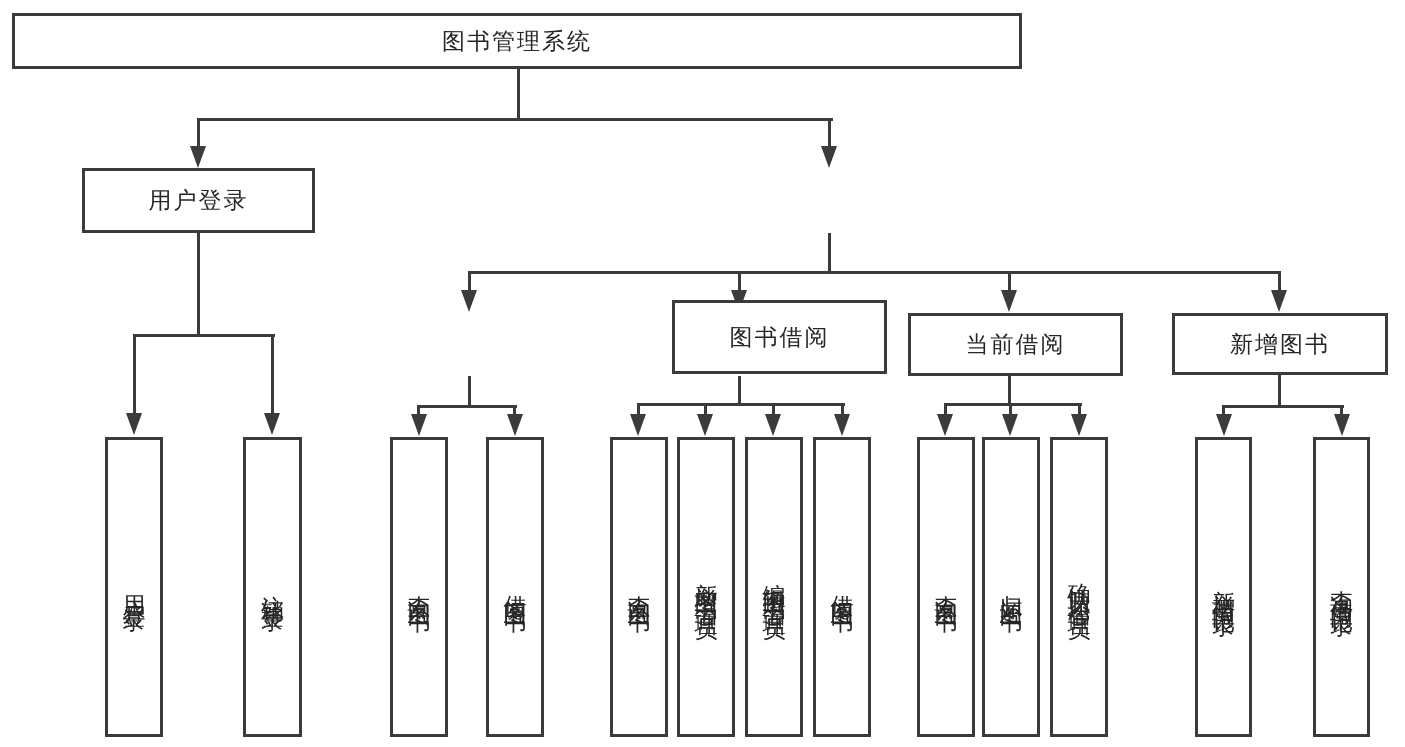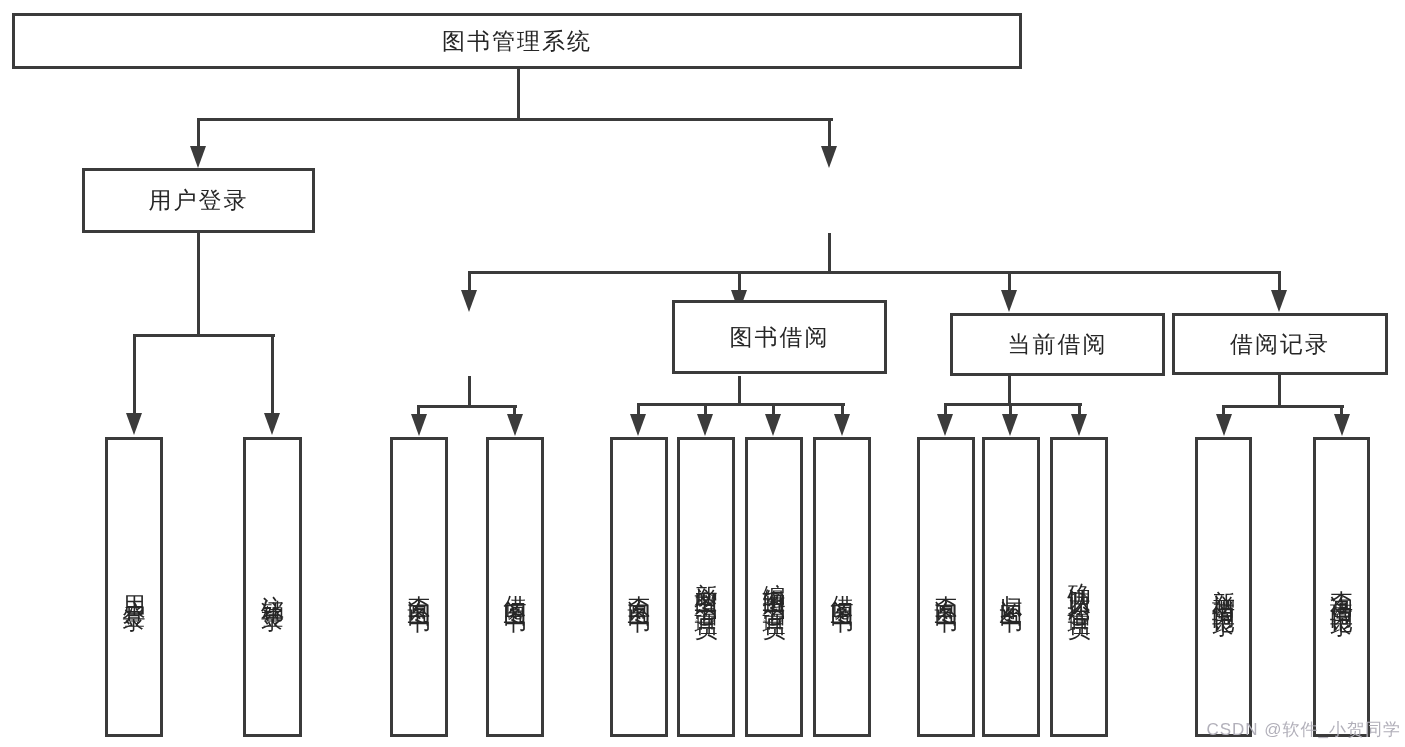--- a/index.html
+++ b/index.html
@@ -138,22 +138,22 @@
     <div class="ah" style="left:1216px;top:414px;"></div>
     <div class="vline" style="left:1340px;top:405px;width:3px;height:11px;"></div>
     <div class="ah" style="left:1334px;top:414px;"></div>
   </div>
 
   <div class="box" style="left:12px;top:13px;width:1010px;height:56px;">图书管理系统</div>
 
   <div class="box" style="left:82px;top:168px;width:233px;height:65px;">用户登录</div>
 
   <div class="box" style="left:632px;top:300px;width:215px;height:74px;margin-left:40px;">图书借阅</div>
-  <div class="box" style="left:950px;top:313px;width:215px;height:63px;">当前借阅</div>
-  <div class="box" style="left:1172px;top:313px;width:216px;height:62px;">借阅记录</div>
+  <div class="box" style="left:908px;top:313px;width:215px;height:63px;">当前借阅</div>
+  <div class="box" style="left:1172px;top:313px;width:216px;height:62px;">新增图书</div>
 
   <div class="box vbox" style="left:105px;top:437px;width:58px;height:300px;">
     <span class="vtext">用户登录</span>
   </div>
   <div class="box vbox" style="left:243px;top:437px;width:59px;height:300px;">
     <span class="vtext">注销登录</span>
   </div>
 
   <div class="box vbox" style="left:390px;top:437px;width:58px;height:300px;">
     <span class="vtext">查询图书</span>
@@ -185,15 +185,14 @@
     <span class="vtext">确认归还（管理员）</span>
   </div>
 
   <div class="box vbox" style="left:1195px;top:437px;width:57px;height:300px;">
     <span class="vtext">新增借阅记录</span>
   </div>
   <div class="box vbox" style="left:1313px;top:437px;width:57px;height:300px;">
     <span class="vtext">查询借阅记录</span>
   </div>
 
-  <div class="watermark">CSDN @软件_小贺同学</div>
 
 </div>
 
 </body></html>

